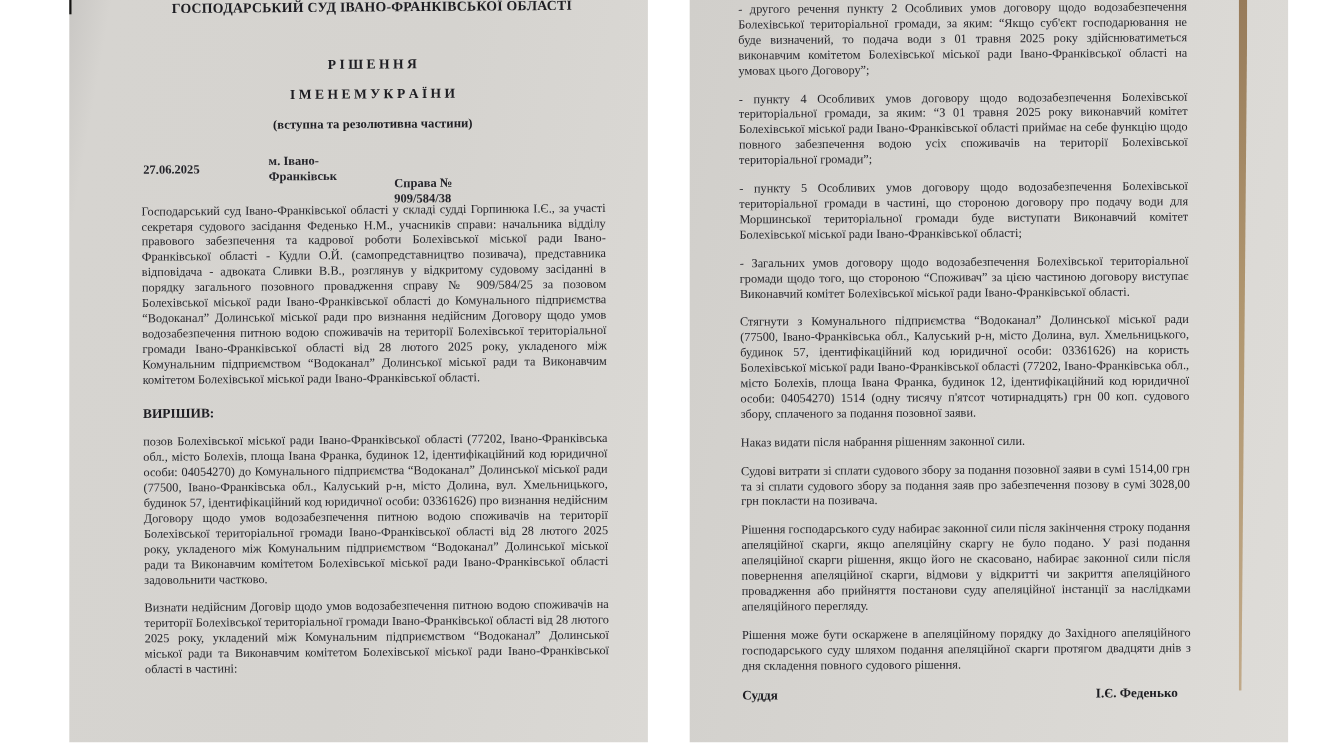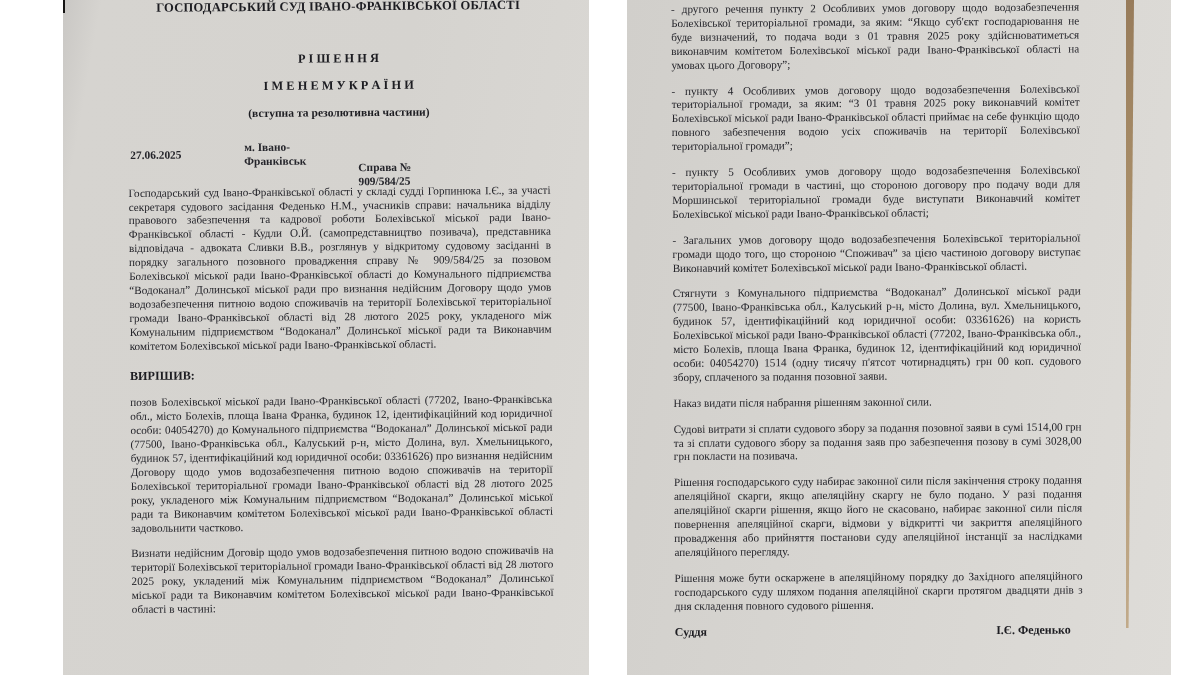--- a/index.html
+++ b/index.html
@@ -71,21 +71,21 @@
     <div class="note">(вступна та резолютивна частини)</div>
 
     <div class="meta-row">
       <span class="meta-date">27.06.2025</span>
       <span class="meta-city">
         <span>м. Івано-</span><br>
         <span>Франківськ</span>
       </span>
       <span class="meta-case">
         <span>Справа №</span><br>
-        <span>909/584/25</span>
+        <span>909/584/38</span>
       </span>
     </div>
 
     <p class="body" style="margin-top:6px;">Господарський суд Івано-Франківської області у складі судді Горпинюка І.Є., за участі секретаря судового засідання Феденько Н.М., учасників справи: начальника відділу правового забезпечення та кадрової роботи Болехівської міської ради Івано-Франківської області - Кудли О.Й. (самопредставництво позивача), представника відповідача - адвоката Сливки В.В., розглянув у відкритому судовому засіданні в порядку загального позовного провадження справу № 909/584/25 за позовом Болехівської міської ради Івано-Франківської області до Комунального підприємства “Водоканал” Долинської міської ради про визнання недійсним Договору щодо умов водозабезпечення питною водою споживачів на території Болехівської територіальної громади Івано-Франківської області від 28 лютого 2025 року, укладеного між Комунальним підприємством “Водоканал” Долинської міської ради та Виконавчим комітетом Болехівської міської ради Івано-Франківської області.</p>
 
     <div class="resolved">ВИРІШИВ:</div>
 
     <p class="body">позов Болехівської міської ради Івано-Франківської області (77202, Івано-Франківська обл., місто Болехів, площа Івана Франка, будинок 12, ідентифікаційний код юридичної особи: 04054270) до Комунального підприємства “Водоканал” Долинської міської ради (77500, Івано-Франківська обл., Калуський р-н, місто Долина, вул. Хмельницького, будинок 57, ідентифікаційний код юридичної особи: 03361626) про визнання недійсним Договору щодо умов водозабезпечення питною водою споживачів на території Болехівської територіальної громади Івано-Франківської області від 28 лютого 2025 року, укладеного між Комунальним підприємством “Водоканал” Долинської міської ради та Виконавчим комітетом Болехівської міської ради Івано-Франківської області задовольнити частково.</p>
     <p class="body" style="margin-top:10px;">Визнати недійсним Договір щодо умов водозабезпечення питною водою споживачів на території Болехівської територіальної громади Івано-Франківської області від 28 лютого 2025 року, укладений між Комунальним підприємством “Водоканал” Долинської міської ради та Виконавчим комітетом Болехівської міської ради Івано-Франківської області в частині:</p>
   </div>

